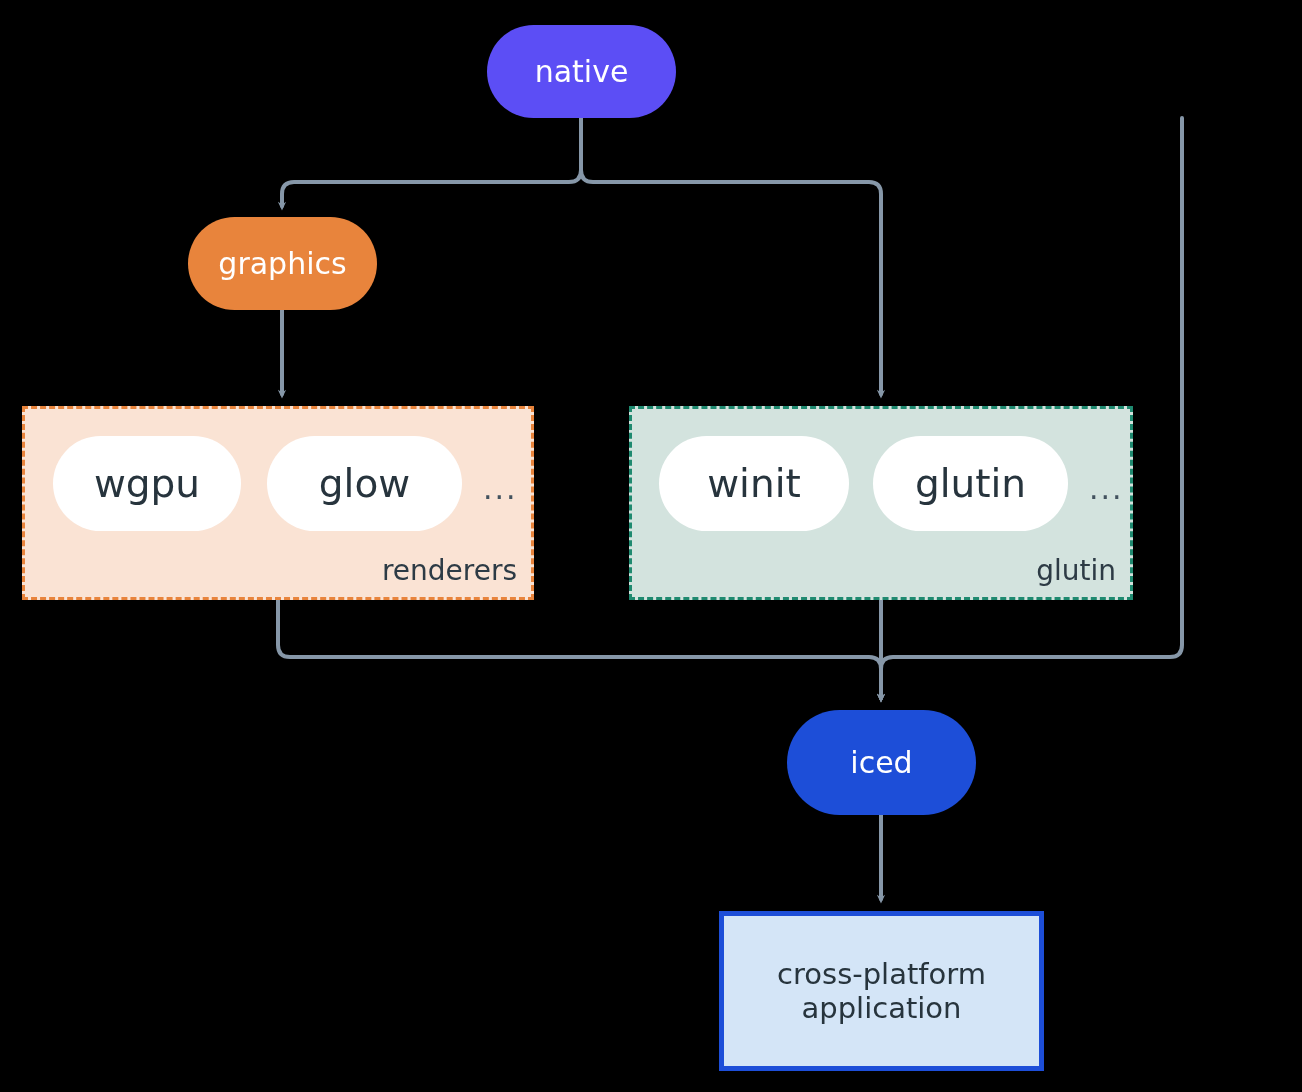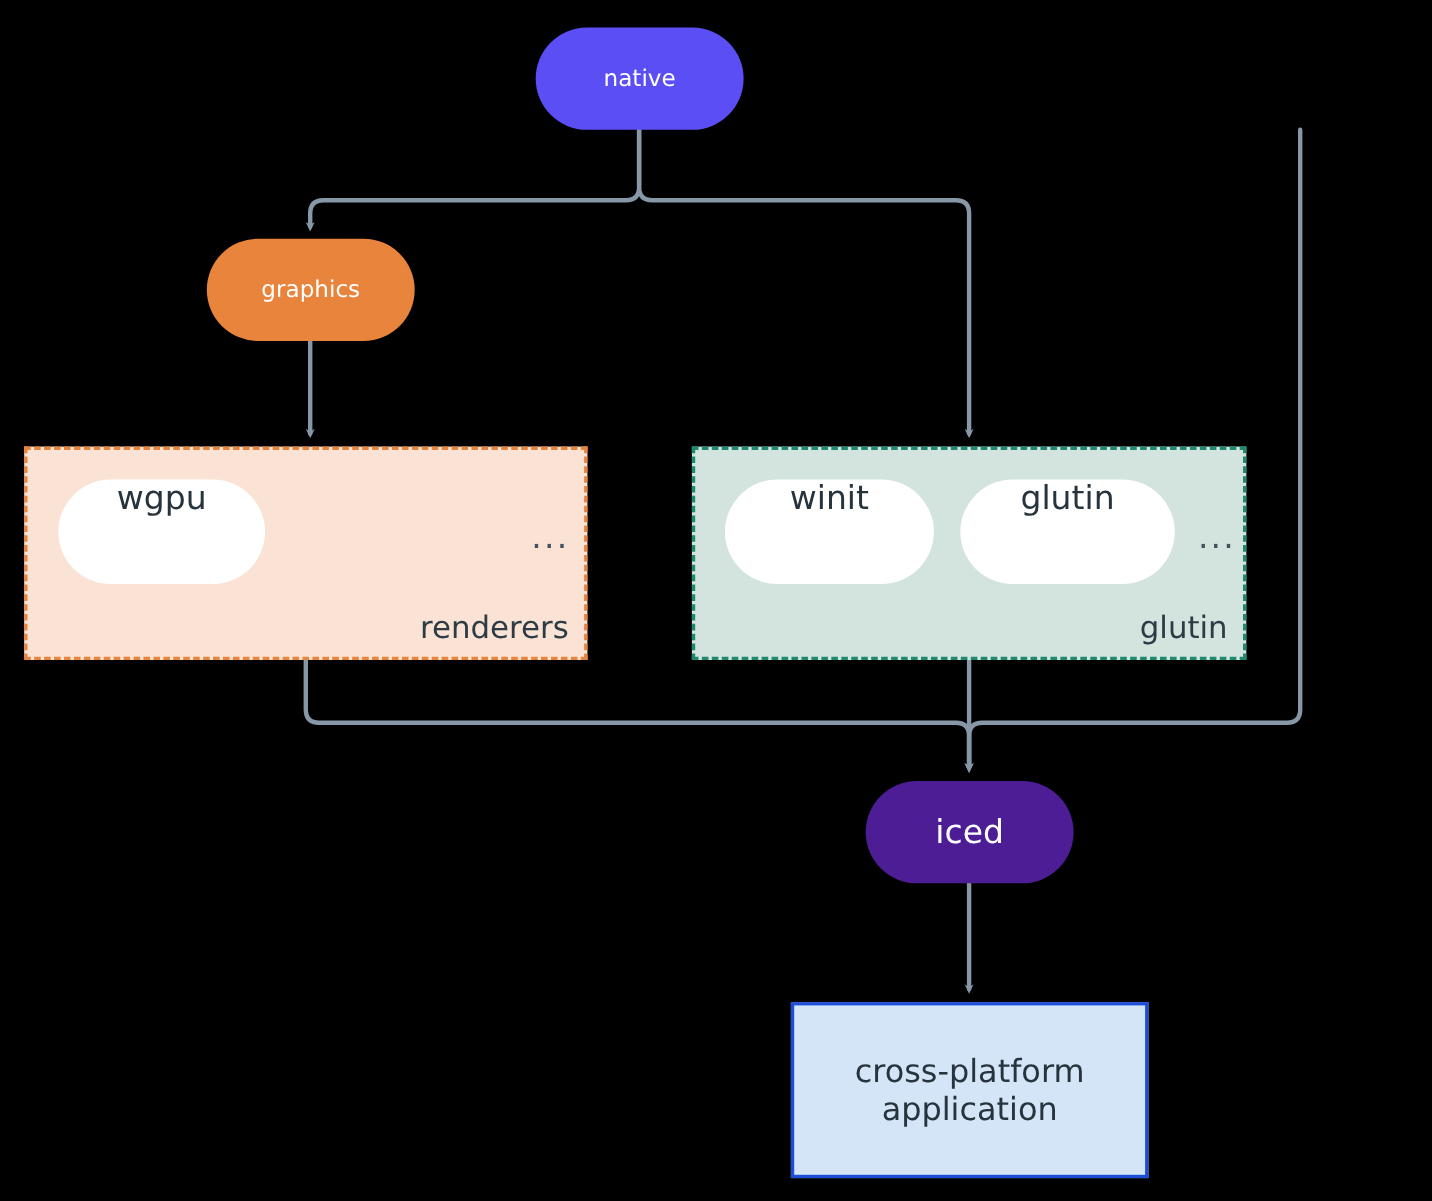--- a/index.html
+++ b/index.html
@@ -34,37 +34,37 @@
   .pill {
     border-radius: 999px;
   }
   .node-label {
     line-height: 1.18;
     white-space: pre-line;
   }
   
   .stage {
     color: #ffffff;
-    font-size: 21px;
+    font-size: 30px;
   }
   #node-native {
     left: 487px; top: 25px; width: 189px; height: 93px;
     background: #5C4EF5;
   }
   #node-web {
     left: 1088px; top: 25px; width: 189px; height: 93px;
     background: #5C4EF5;
   }
   #node-graphics {
     left: 188px; top: 217px; width: 189px; height: 93px;
     background: #E8843C;
   }
   #node-iced {
-    left: 787px; top: 710px; width: 189px; height: 93px;
-    background: #4c1d95;
+    left: 787px; top: 710px; width: 189px; height: 105px;
+    background: #1d4ed8;
     font-size: 30px;
     color: #ffffff;
   }
   
   .group {
     position: absolute;
     box-sizing: border-box;
   }
   #group-renderers {
     left: 22px; top: 406px; width: 512px; height: 194px;
@@ -79,46 +79,46 @@
   .group-title {
     position: absolute;
     right: 14px;
     bottom: 10px;
     font-size: 28px;
     color: #2D3B45;
   }
   .member {
     position: absolute;
     display: flex;
-    align-items: flex-start;
+    align-items: center;
     justify-content: center;
     background: #ffffff;
     border-radius: 999px;
     color: #27343D;
-    font-size: 30px;
+    font-size: 39px;
   }
   .ellipsis {
     position: absolute;
     color: #42525E;
     font-size: 30px;
     letter-spacing: 2px;
   }
   
   #member-wgpu { left: 28px; top: 27px; width: 188px; height: 95px; }
   #member-glow { left: 242px; top: 27px; width: 195px; height: 95px; }
   #ellipsis-renderers { left: 458px; top: 62px; }
   
   #member-winit { left: 27px; top: 27px; width: 190px; height: 95px; }
   #member-glutin { left: 241px; top: 27px; width: 195px; height: 95px; }
   #ellipsis-shells { left: 457px; top: 62px; }
   
   #node-app {
     left: 719px; top: 911px; width: 325px; height: 160px;
     background: #D4E5F7;
-    border: 3px solid #1d4ed8;
+    border: 5px solid #1d4ed8;
     color: #27343D;
     font-size: 29px;
   }
 </style>
 </head>
 <body>
 
 <div id="canvas">
 
   <svg class="edges" viewBox="0 0 1302 1092" xmlns="http://www.w3.org/2000/svg">
@@ -149,20 +149,23 @@
 
 
   <div class="node pill stage" id="node-graphics">
     <span class="node-label">graphics</span>
   </div>
 
   <div class="group" id="group-renderers">
     <div class="member" id="member-wgpu">
       <span>wgpu</span>
     </div>
+    <div class="member" id="member-glow">
+      <span>glow</span>
+    </div>
     <div class="ellipsis" id="ellipsis-renderers">...</div>
     <div class="group-title">renderers</div>
   </div>
 
   <div class="group" id="group-shells">
     <div class="member" id="member-glutin">
       <span>glutin</span>
     </div>
     <div class="member" id="member-winit">
       <span>winit</span>

